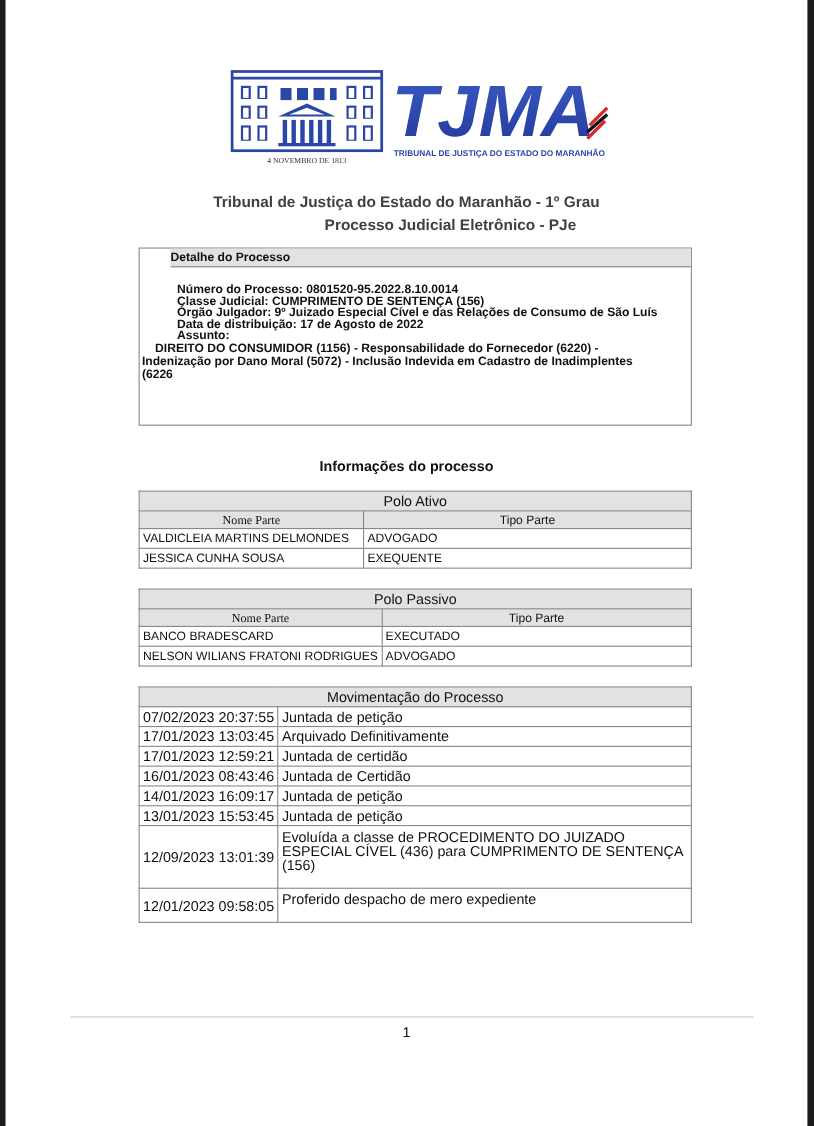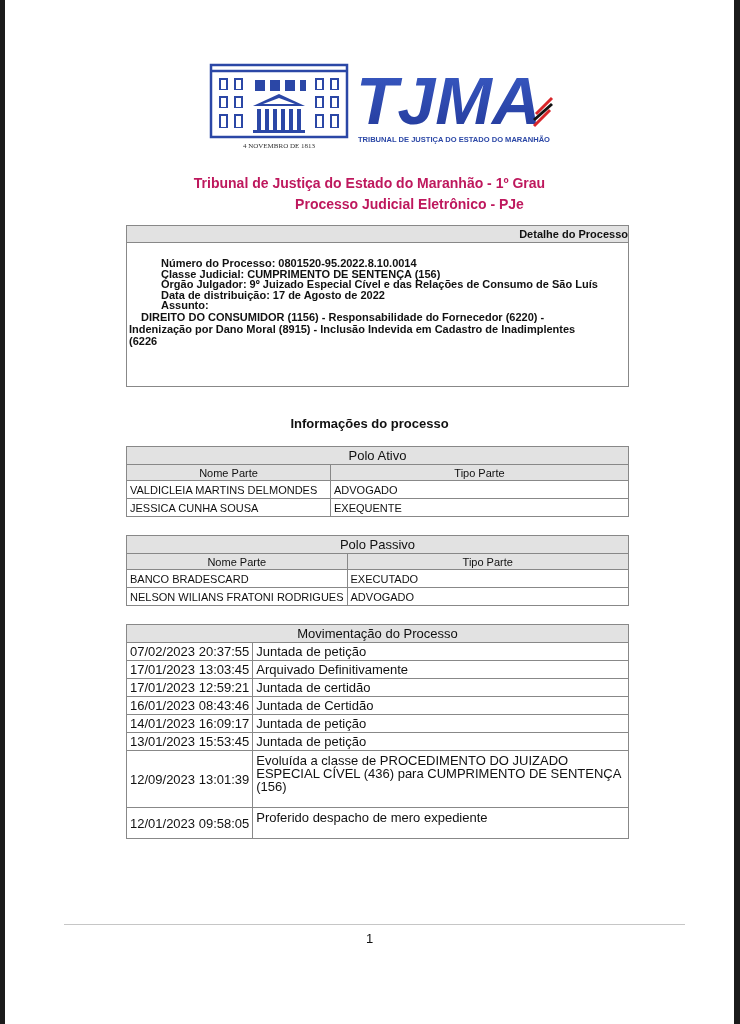--- a/index.html
+++ b/index.html
@@ -7,30 +7,30 @@
     body { font-family: "Liberation Sans", sans-serif; color: #111; position: relative; }
     .page {
       position: absolute; left: 5px; top: 0; width: 729px; height: 1024px;
       background: #ffffff;
     }
     .logo-wrap { position: absolute; left: 204px; top: 62px; width: 350px; height: 90px; }
     .building { position: absolute; left: 0; top: 0; width: 140px; height: 90px; }
     .tjma { position: absolute; left: 147px; top: 6px; width: 205px; height: 80px; }
     .h1 {
       position: absolute; left: 0; width: 729px; text-align: center;
-      font-weight: bold; font-size: 14px; color: #be185d;
+      font-weight: bold; font-size: 14px; color: #404040;
     }
     .t1 { top: 175px; }
     .t2 { top: 196px; margin-left: 40px; }
     .box {
       position: absolute; left: 121px; width: 503px; border: 1px solid #888;
     }
     .box-head {
-      background: #e2e2e2; text-align: right; font-weight: bold; font-size: 11px;
-      height: 17px; line-height: 17px; border-bottom: 1px solid #888;
+      background: #e2e2e2; text-align: left; font-weight: bold; font-size: 11px;
+      height: 17px; line-height: 17px; border-bottom: 1px solid #888; margin-left: 28px;
     }
     .detail { top: 225px; height: 162px; }
     .detail-body { padding: 15px 0 0 0; font-size: 11px; font-weight: bold; line-height: 10.5px; }
     .detail-body .ind { padding-left: 34px; }
     .detail-body .assunto { padding-left: 2px; line-height: 12px; }
     .detail-body .assunto .first { padding-left: 12px; }
     .section-title {
       position: absolute; left: 0; width: 729px; text-align: center;
       font-weight: bold; font-size: 13px; top: 416px;
     }
@@ -39,21 +39,21 @@
       font-size: 11px;
     }
     table.grid td, table.grid th { border: 1px solid #888; }
     table.grid .title-row th {
       background: #e2e2e2; font-weight: normal; font-size: 13px; height: 18px; text-align: center;
     }
     table.grid .hdr-row th {
       background: #e2e2e2; font-weight: normal; font-size: 11px; height: 16px; text-align: center;
     }
     table.grid td { height: 18px; padding: 0 3px; vertical-align: middle; white-space: nowrap; }
-    table.grid .c1 { width: 204px; }
+    table.grid .c1 { width: 204px; font-family: Liberation Serif, serif; }
     .polo-ativo { top: 446px; }
     .polo-passivo { top: 535px; }
     .mov { top: 624px; font-size: 13px; }
     .mov .title-row th { font-size: 13px; height: 19px; }
     .mov .hdr-row th { font-size: 13px; height: 18px; }
     .mov td { height: 21px; font-size: 13px; vertical-align: top; padding-top: 2px; }
     .mov td.wrap { white-space: normal; line-height: 13px; padding-top: 3px; padding-bottom: 14px; }
     .footer-rule {
       position: absolute; left: 59px; top: 924px; width: 621px; height: 1px; background: #c6c6c6;
     }
@@ -143,21 +143,21 @@
   <div class="box detail">
     <div class="box-head">Detalhe do Processo</div>
     <div class="detail-body">
       <div class="ind">Número do Processo: 0801520-95.2022.8.10.0014</div>
       <div class="ind">Classe Judicial: CUMPRIMENTO DE SENTENÇA (156)</div>
       <div class="ind">Órgão Julgador: 9º Juizado Especial Cível e das Relações de Consumo de São Luís</div>
       <div class="ind">Data de distribuição: 17 de Agosto de 2022</div>
       <div class="ind">Assunto:</div>
       <div class="assunto">
         <div class="first">DIREITO DO CONSUMIDOR (1156)  -  Responsabilidade do Fornecedor (6220)  -</div>
-        <div>Indenização por Dano Moral (8915)  -  Inclusão Indevida em Cadastro de Inadimplentes</div>
+        <div>Indenização por Dano Moral (5072)  -  Inclusão Indevida em Cadastro de Inadimplentes</div>
         <div>(6226</div>
       </div>
     </div>
   </div>
 
   <div class="section-title">Informações do processo</div>
 
   <table class="grid polo-ativo">
     <tbody>
         <tr class="title-row">

